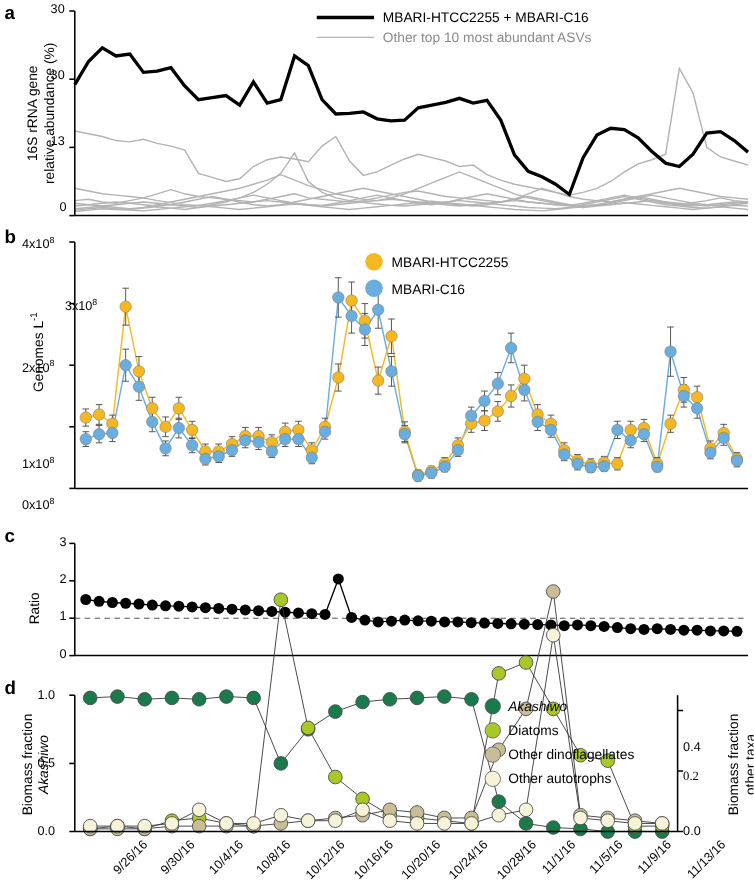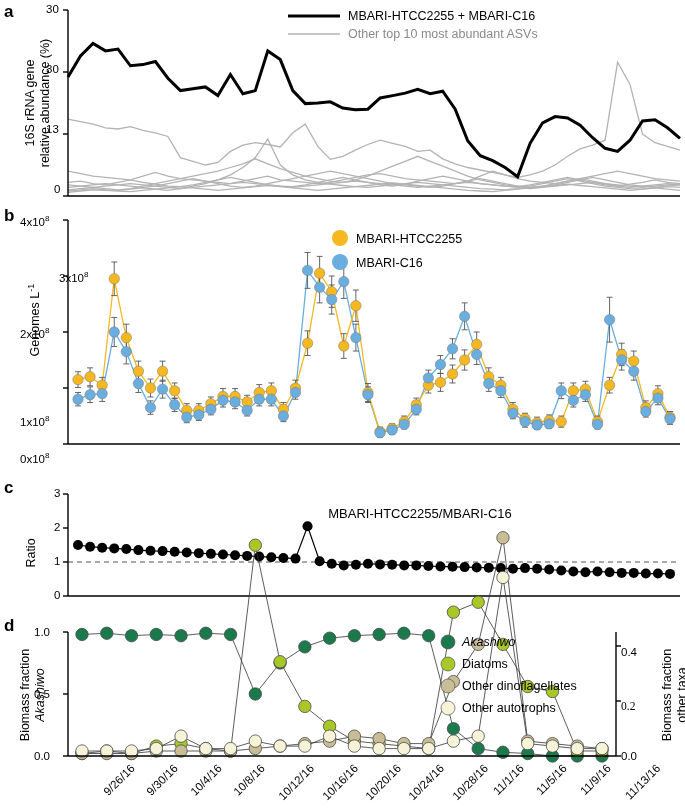--- a/index.html
+++ b/index.html
@@ -550,31 +550,30 @@
         <circle cx="589.9183673469388" cy="79.56" r="5" fill="#000000"></circle>
         <circle cx="602" cy="79.9" r="5" fill="#000000"></circle>
       </g>
     <line x1="0" y1="0" x2="0" y2="102" stroke="#000" stroke-width="1.4"></line>
     <line x1="0" y1="102" x2="612" y2="102" stroke="#000" stroke-width="1.4"></line>
     <line x1="0" y1="0" x2="-5" y2="0" stroke="#000" stroke-width="1.4"></line>
     <line x1="0" y1="34" x2="-5" y2="34" stroke="#000" stroke-width="1.4"></line>
     <line x1="0" y1="68" x2="-5" y2="68" stroke="#000" stroke-width="1.4"></line>
     <line x1="0" y1="102" x2="-5" y2="102" stroke="#000" stroke-width="1.4"></line>
   </svg>
-  <div class="axis-title" style="left:300px;top:506px;width:240px;font-size:13px;">MBARI-HTCC2255/MBARI-C16</div>
 
   <div class="plabel" style="left:4px;top:616px;">d</div>
   <div class="axis-title rot" style="left:-42px;top:680px;width:150px;transform:rotate(-90deg);line-height:15px;">Biomass fraction<br><i>Akashiwo</i></div>
   <div class="axis-title rot" style="left:600px;top:680px;width:150px;transform:rotate(-90deg);line-height:15px;">Biomass fraction<br>other taxa</div>
 
   <div class="tick" style="left:34px;top:626px;">1.0</div>
   <div class="tick" style="left:34px;top:688px;">0.5</div>
   <div class="tick" style="left:34px;top:750px;">0.0</div>
 
-  <div class="tick" style="left:621px;top:646px;">0.4</div>
+  <div class="tick" style="left:621px;top:674px;">0.4</div>
   <div class="tick" style="left:621px;top:700px;font-family:Liberation Serif, serif;">0.2</div>
   <div class="tick" style="left:621px;top:750px;">0.0</div>
 
   <svg class="panel" style="left:68px;top:632px;" width="548" height="124">
     <g id="d-lines">
         <path d="M14.0 2.5 L38.8 1.2 L63.5 3.7 L88.3 2.5 L113.0 3.7 L137.8 1.2 L162.6 2.5 L187.3 62.0 L212.1 31.0 L236.9 14.9 L261.6 6.2 L286.4 3.7 L311.1 2.5 L335.9 1.2 L360.7 3.7 L385.4 96.7 L410.2 116.6 L435.0 120.3 L459.7 121.5 L484.5 124.0 L509.2 124.0 L534.0 124.0" fill="none" stroke="#333" stroke-width="0.8"></path>
         <path d="M14.0 121.5 L38.8 119.0 L63.5 121.5 L88.3 114.1 L113.0 111.6 L137.8 116.6 L162.6 119.0 L187.3 -86.8 L212.1 29.8 L236.9 74.4 L261.6 94.2 L286.4 109.1 L311.1 111.6 L335.9 114.1 L360.7 116.6 L385.4 -19.8 L410.2 -29.8 L435.0 12.4 L459.7 54.6 L484.5 59.5 L509.2 119.0 L534.0 119.0" fill="none" stroke="#333" stroke-width="0.8"></path>
         <path d="M14.0 121.5 L38.8 121.5 L63.5 121.5 L88.3 119.0 L113.0 119.0 L137.8 119.0 L162.6 119.0 L187.3 116.6 L212.1 114.1 L236.9 111.6 L261.6 109.1 L286.4 104.2 L311.1 106.6 L335.9 111.6 L360.7 111.6 L385.4 49.6 L410.2 12.4 L435.0 -94.2 L459.7 109.1 L484.5 111.6 L509.2 114.1 L534.0 116.6" fill="none" stroke="#333" stroke-width="0.8"></path>
         <path d="M14.0 119.0 L38.8 119.0 L63.5 119.0 L88.3 116.6 L113.0 104.2 L137.8 116.6 L162.6 116.6 L187.3 109.1 L212.1 114.1 L236.9 114.1 L261.6 104.2 L286.4 114.1 L311.1 116.6 L335.9 116.6 L360.7 116.6 L385.4 109.1 L410.2 104.2 L435.0 -54.6 L459.7 111.6 L484.5 114.1 L509.2 116.6 L534.0 116.6" fill="none" stroke="#333" stroke-width="0.8"></path>
       </g>

